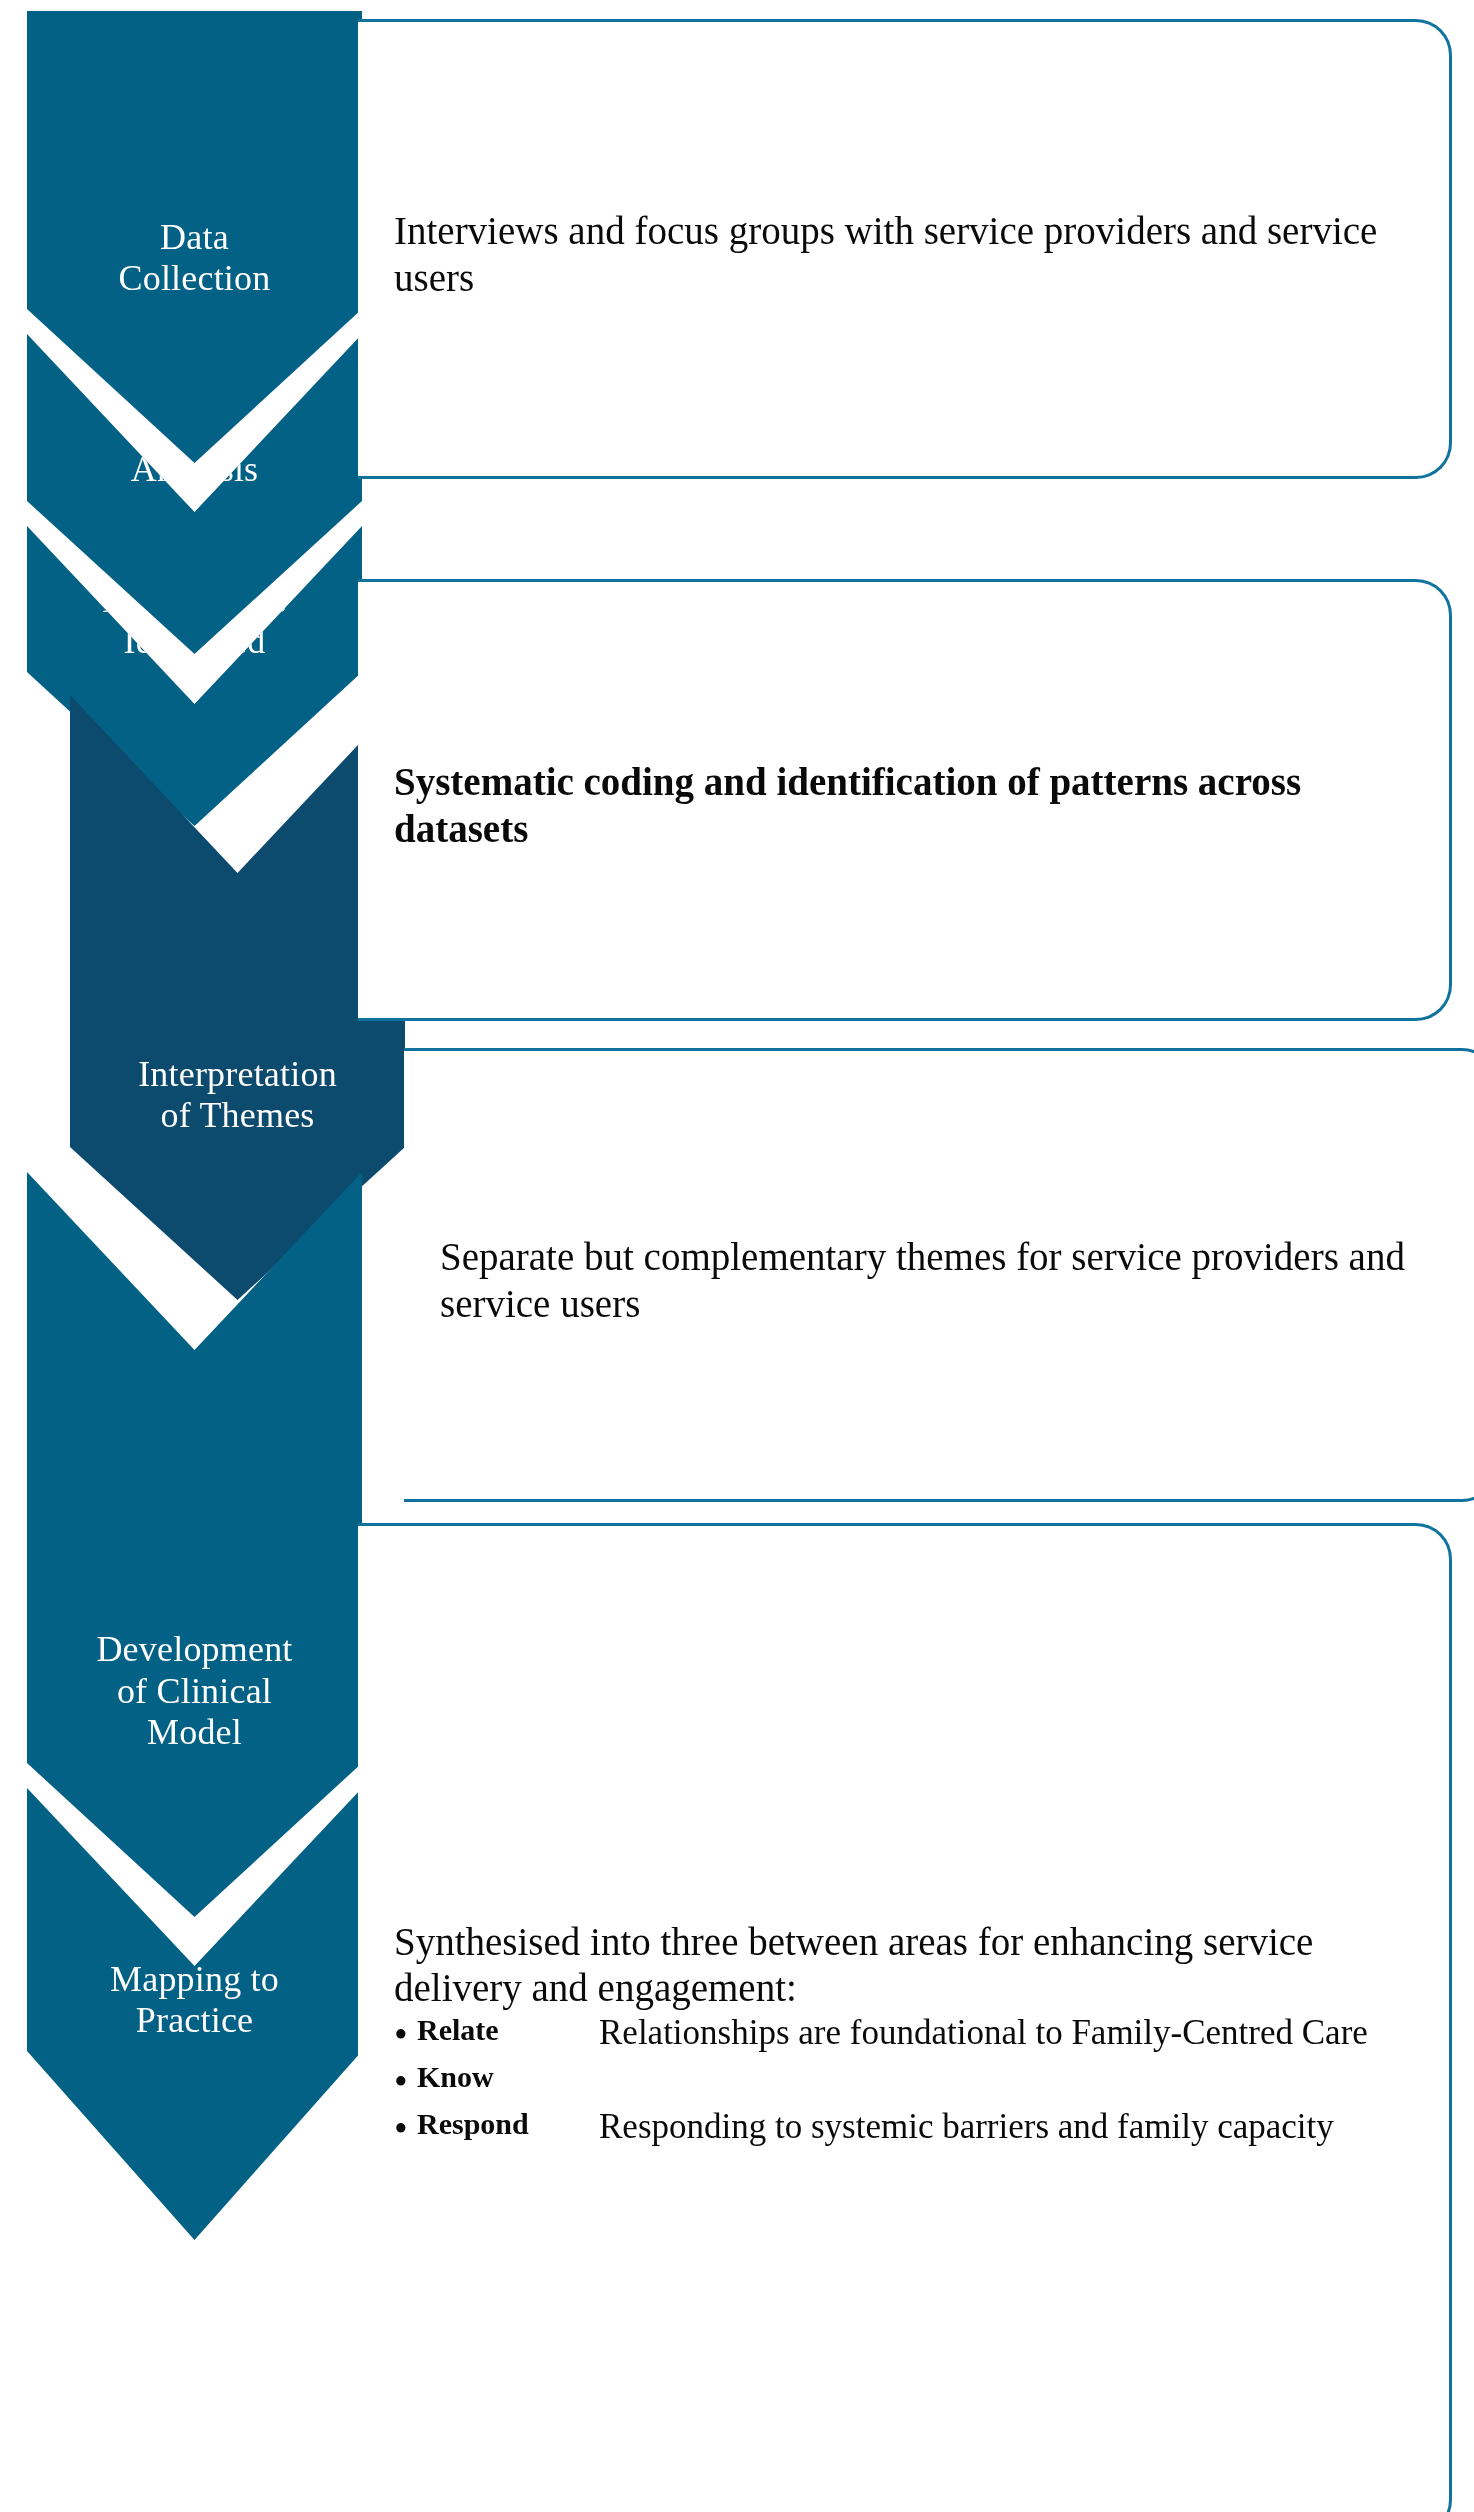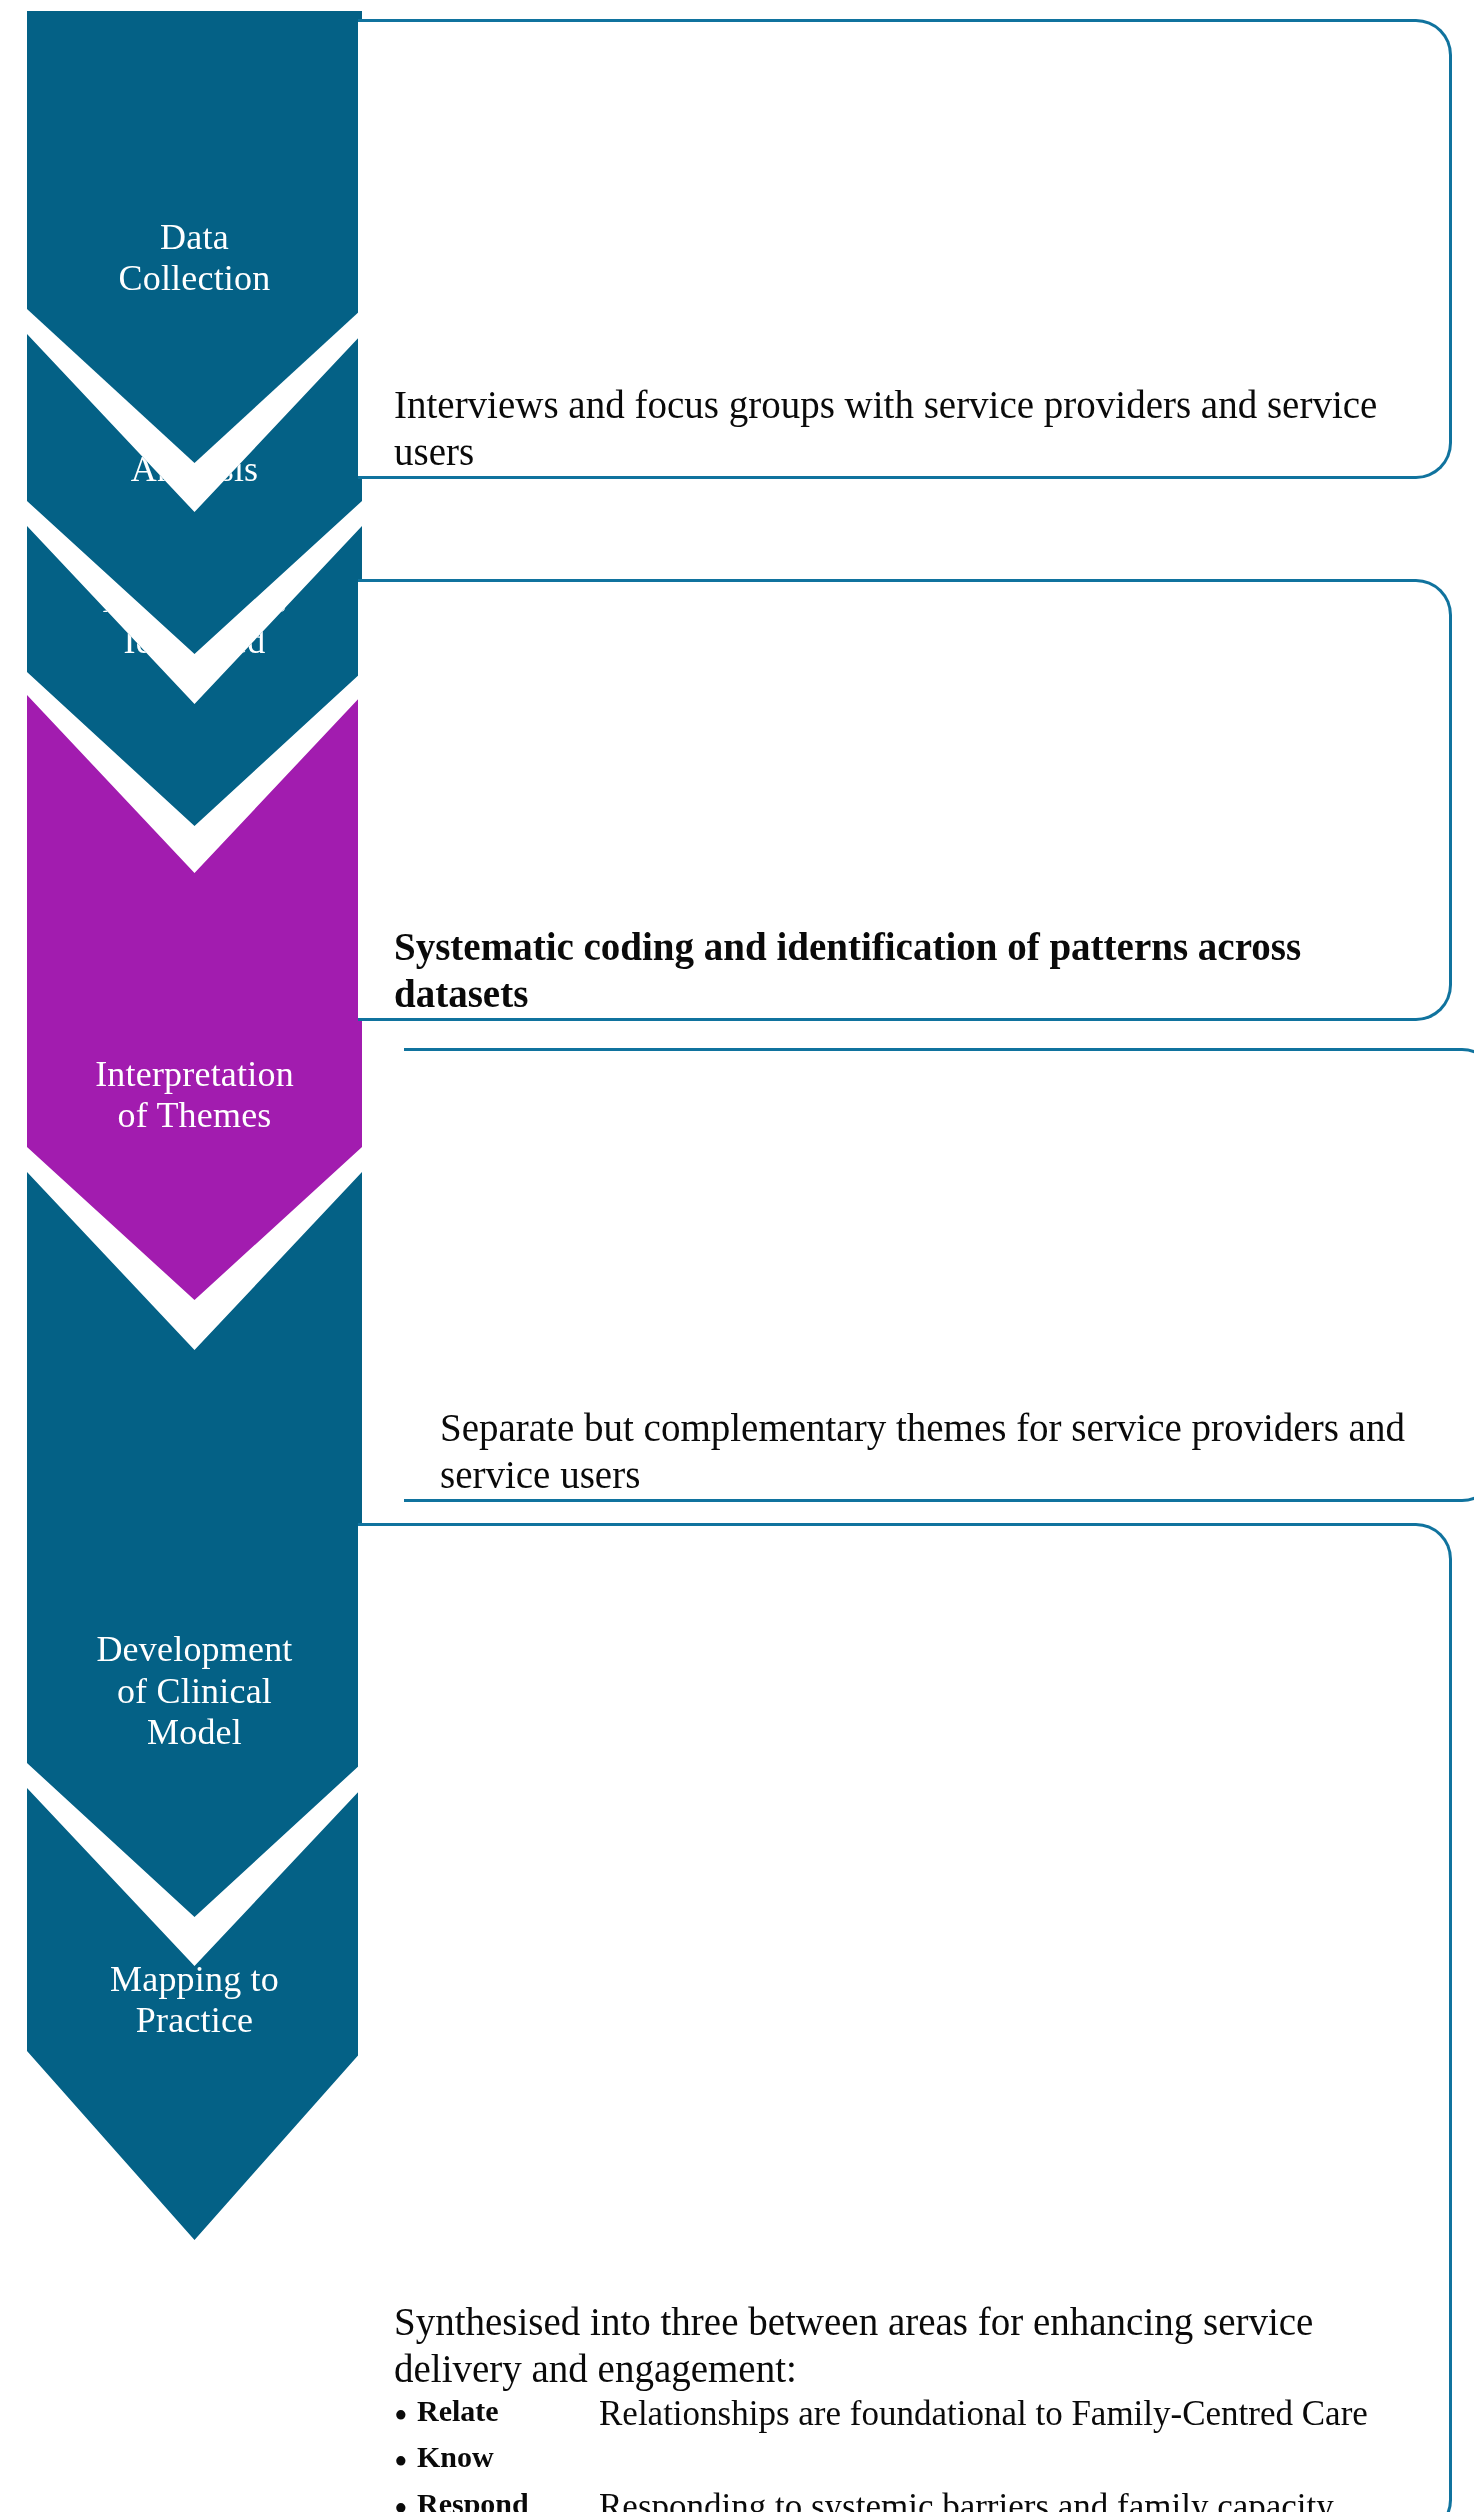--- a/index.html
+++ b/index.html
@@ -49,21 +49,21 @@
     width:1094px;
     background:#ffffff;
     border:3.4px solid #10739e;
     border-left:none;
     border-top-right-radius:36px;
     border-bottom-right-radius:36px;
     box-sizing:border-box;
     padding:12px 18px 0 36px;
     display:flex;
     flex-direction:column;
-    justify-content:flex-end;
+    justify-content:center;
   }
   .bodytext{
     color:#0a0a0a;
     font-family:"Liberation Serif","DejaVu Serif",serif;
     font-size:39px;
     line-height:1.20;
     text-align:left;
   }
   .lead{ display:block; }
 
@@ -111,21 +111,21 @@
 Collection</div>
       </div>
       <div class="chevron" style="top: 334px; height: 320px; padding-bottom: 163px; clip-path: polygon(0px 0px, 50% 178px, 100% 0px, 100% 167px, 50% 320px, 0px 167px); background: rgb(4, 97, 134);">
         <div class="chev-label" style="color: rgb(255, 255, 255);">Thematic
 Analysis</div>
       </div>
       <div class="chevron" style="top: 526px; height: 300px; padding-bottom: 163px; clip-path: polygon(0px 0px, 50% 178px, 100% 0px, 100% 146px, 50% 300px, 0px 146px); background: rgb(4, 97, 134);">
         <div class="chev-label" style="color: rgb(255, 255, 255);">Key Themes
 Identified</div>
       </div>
-      <div class="chevron" style="top: 695px; height: 605px; padding-bottom: 163px; clip-path: polygon(0px 0px, 50% 178px, 100% 0px, 100% 452px, 50% 605px, 0px 452px); background: #a21caf;">
+      <div class="chevron" style="top: 695px; height: 605px; padding-bottom: 163px; clip-path: polygon(0px 0px, 50% 178px, 100% 0px, 100% 452px, 50% 605px, 0px 452px); background: #0c4a6e; margin-left: 43px;">
         <div class="chev-label" style="color: rgb(255, 255, 255);">Interpretation
 of Themes</div>
       </div>
       <div class="chevron" style="top: 1172px; height: 745px; padding-bottom: 163px; clip-path: polygon(0px 0px, 50% 178px, 100% 0px, 100% 591px, 50% 745px, 0px 591px); background: rgb(4, 97, 134);">
         <div class="chev-label" style="color: rgb(255, 255, 255);">Development
 of Clinical
 Model</div>
       </div>
       <div class="chevron" style="top: 1788px; height: 452px; padding-bottom: 198px; clip-path: polygon(0px 0px, 50% 178px, 100% 0px, 100% 263px, 50% 452px, 0px 263px); background: rgb(4, 97, 134);">
         <div class="chev-label" style="color: rgb(255, 255, 255);">Mapping to

